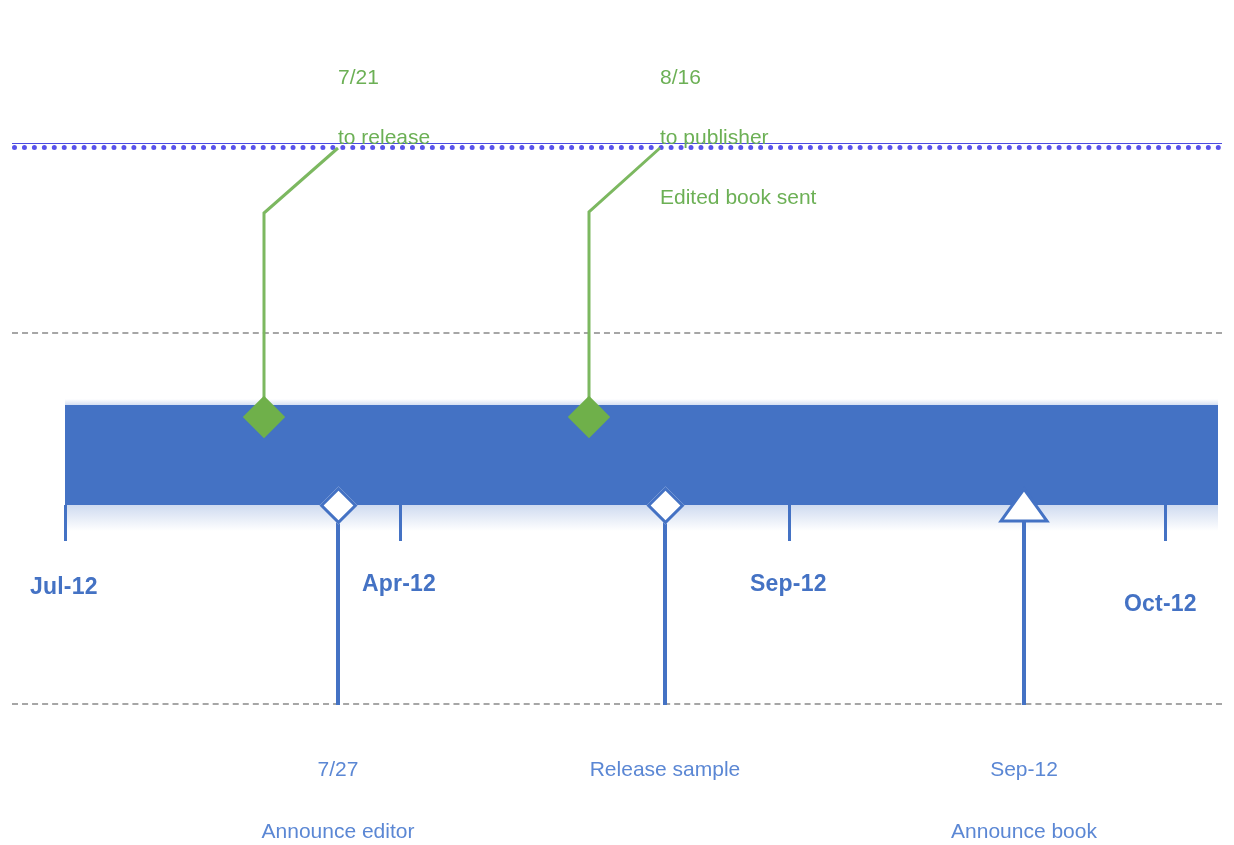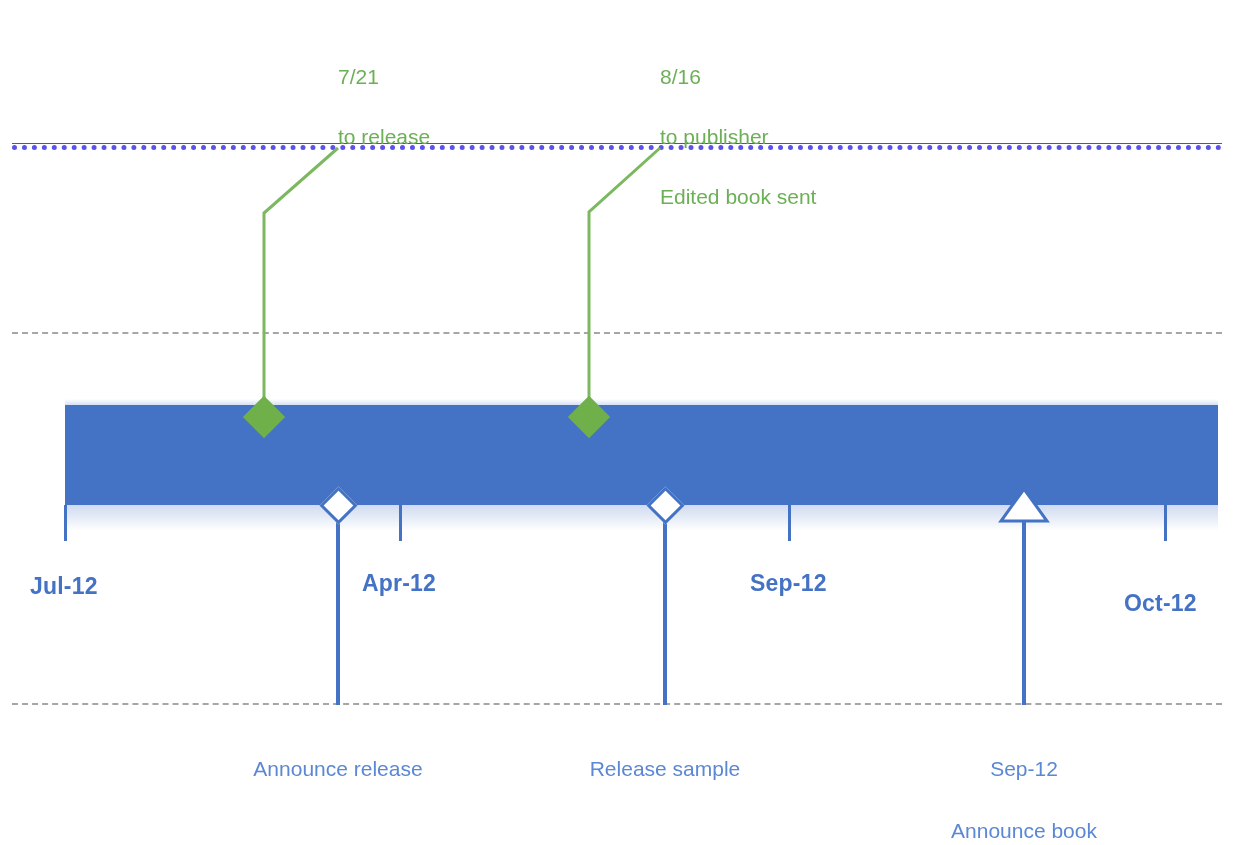--- a/index.html
+++ b/index.html
@@ -187,21 +187,22 @@
   <div class="stem" style="left:1022px; top:520px; height:185px;"></div>
 
   <div class="diamond-white" style="left:325px; top:492px;"></div>
   <div class="diamond-white" style="left:652px; top:492px;"></div>
 
   <svg class="leader-svg" viewBox="0 0 1234 845">
     <polygon points="1024,489 1047,521 1001,521" fill="#ffffff" stroke="#4472c4" stroke-width="3"></polygon>
   </svg>
 
   <div class="blue-note" style="left:88px; top:722px; width:500px; text-align:center;">
-    <div>Announce release</div>
+    <div>7/27</div>
+    <div>Announce editor</div>
     
   </div>
 
   <div class="blue-note" style="left:415px; top:722px; width:500px; text-align:center;">
     <div>Release sample</div>
     
   </div>
 
   <div class="blue-note" style="left:774px; top:722px; width:500px; text-align:center;">
     <div>Sep-12</div>

